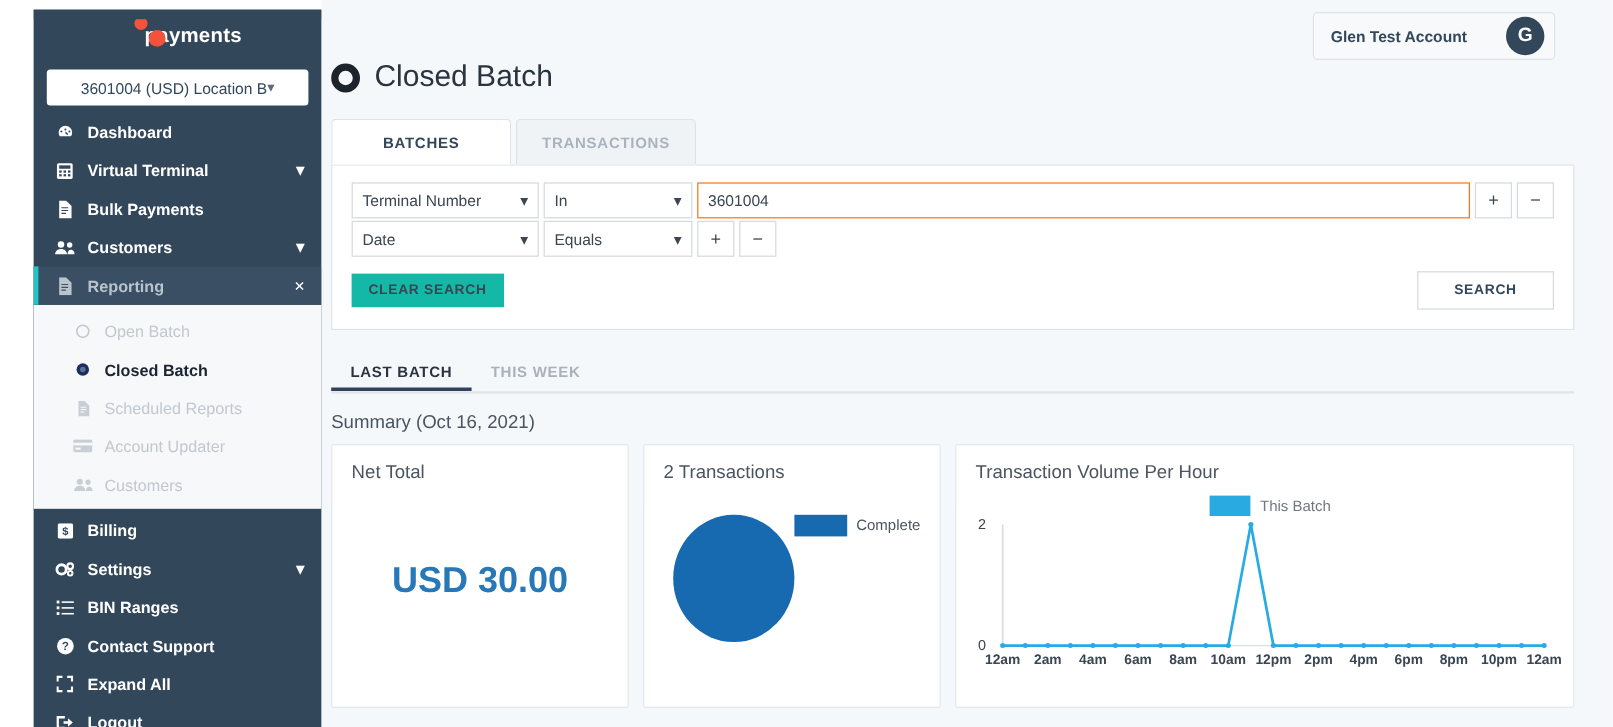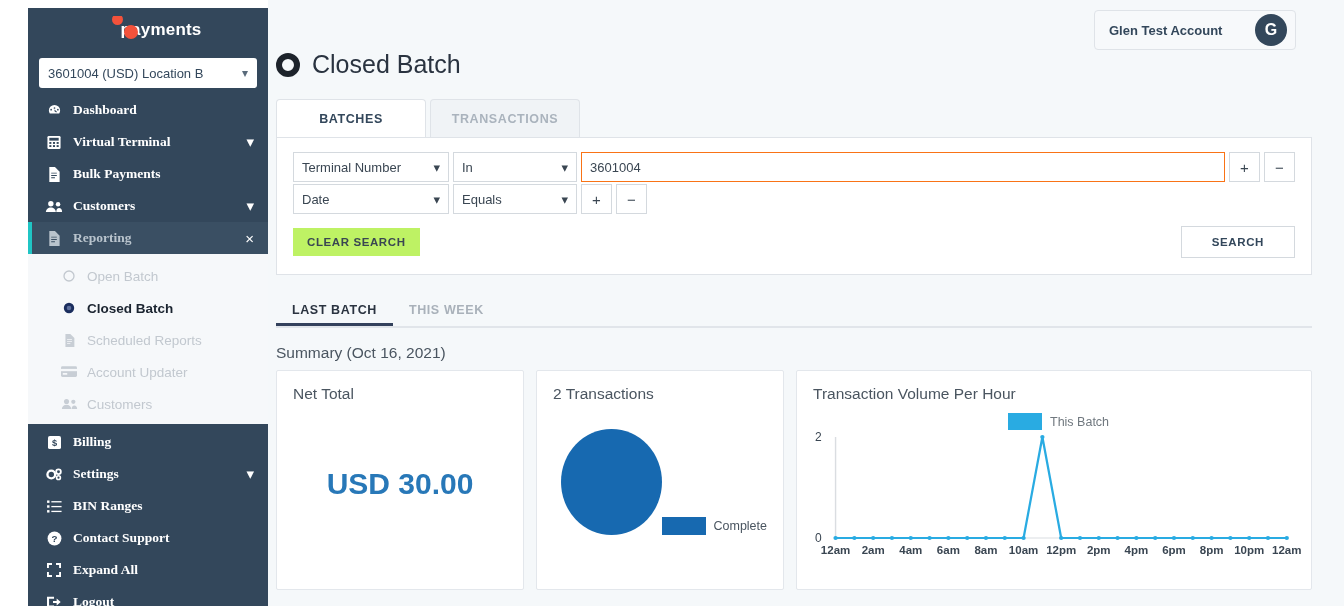--- a/index.html
+++ b/index.html
@@ -36,40 +36,40 @@
     background: #33475b;
   }
 
   .acct-select {
     margin: 4px 11px 0 11px;
     height: 30px; background: #ffffff;
     border-radius: 3px;
     display: flex; align-items: center;
     padding: 0 9px;
     font-size: 13px; color: #33475b;
-    justify-content: space-between;
+    justify-content: center;
     cursor: pointer;
   }
   .acct-select .chev { color:#5a6b7b; font-size: 12px; }
 
   .nav { margin-top: 6px; }
   .nav-item {
     position: relative;
     display: flex; align-items: center;
     height: 32px;
     padding: 0 14px 0 16px;
     color: #ffffff; font-size: 13.5px; font-weight: bold;
     cursor: pointer;
   }
   .nav-item .ic {
     width: 20px; margin-right: 9px;
     display: inline-flex; align-items: center; justify-content: center;
     flex: 0 0 20px;
   }
-  .nav-item .lbl { flex: 1; white-space: nowrap; font-family: Liberation Serif, serif; }
+  .nav-item .lbl { flex: 1; white-space: nowrap; }
   .nav-item .caret { font-size: 15px; color: #ffffff; font-weight: normal; }
   .nav-item.active { background: #3a4f63; color: #b9c4cd; }
   .nav-item.active::before {
     content: ""; position: absolute; left: 0; top: 0;
     width: 4px; height: 100%; background: #20c5c5;
   }
   .nav-item.active .lbl { color: #b9c4cd; font-weight: bold; }
   .nav-item.active .ic svg { fill: #b9c4cd; }
 
   .submenu { background: #f6f8fa; padding: 6px 0 4px 0; }
@@ -167,21 +167,21 @@
   }
   .cal-ic { margin-left: auto; color: #5a6b7b; }
   .f-btn {
     width: 31px; height: 30px; margin-left: 4px;
     border: 1px solid #d4d9de; background: #ffffff;
     display: flex; align-items: center; justify-content: center;
     font-size: 15px; color: #3a4652; cursor: pointer;
   }
   .f-actions { display: flex; align-items: center; margin-top: 12px; }
   .btn-clear {
-    background: #bef264; color: #3a4652;
+    background: #14b8a6; color: #3a4652;
     font-size: 11.5px; font-weight: bold; letter-spacing: .6px;
     padding: 8px 14px; border: none; cursor: pointer;
   }
   .btn-search {
     margin-left: auto; background: #ffffff;
     border: 1px solid #d4d9de; color: #33475b;
     font-size: 11.5px; font-weight: bold; letter-spacing: .6px;
     padding: 9px 30px; cursor: pointer;
   }
 
@@ -212,21 +212,21 @@
   .card.tx { width: 248px; height: 220px; }
   .card.vol { flex: 1; height: 220px; }
 
   .net-amount {
     position: absolute; left: 0; right: 0; top: 96px;
     text-align: center;
     font-size: 30px; font-weight: bold; color: #2878b8;
   }
 
   .pie-wrap {
-    display: flex; align-items: flex-end; gap: 0;
+    display: flex; align-items: flex-start; gap: 0;
     margin-top: 26px; padding-left: 8px;
   }
   .pie { width: 106px; height: 106px; border-radius: 50%; background: #1769b0; }
   .pie-legend { display: flex; align-items: center; gap: 8px; }
   .pie-swatch { width: 44px; height: 18px; background: #1769b0; }
   .pie-lbl { font-size: 12.5px; color: #4a5560; }
 
   .chart-area { position: relative; margin-top: 10px; height: 168px; }
   .chart-legend {
     position: absolute; left: 195px; top: 0;

